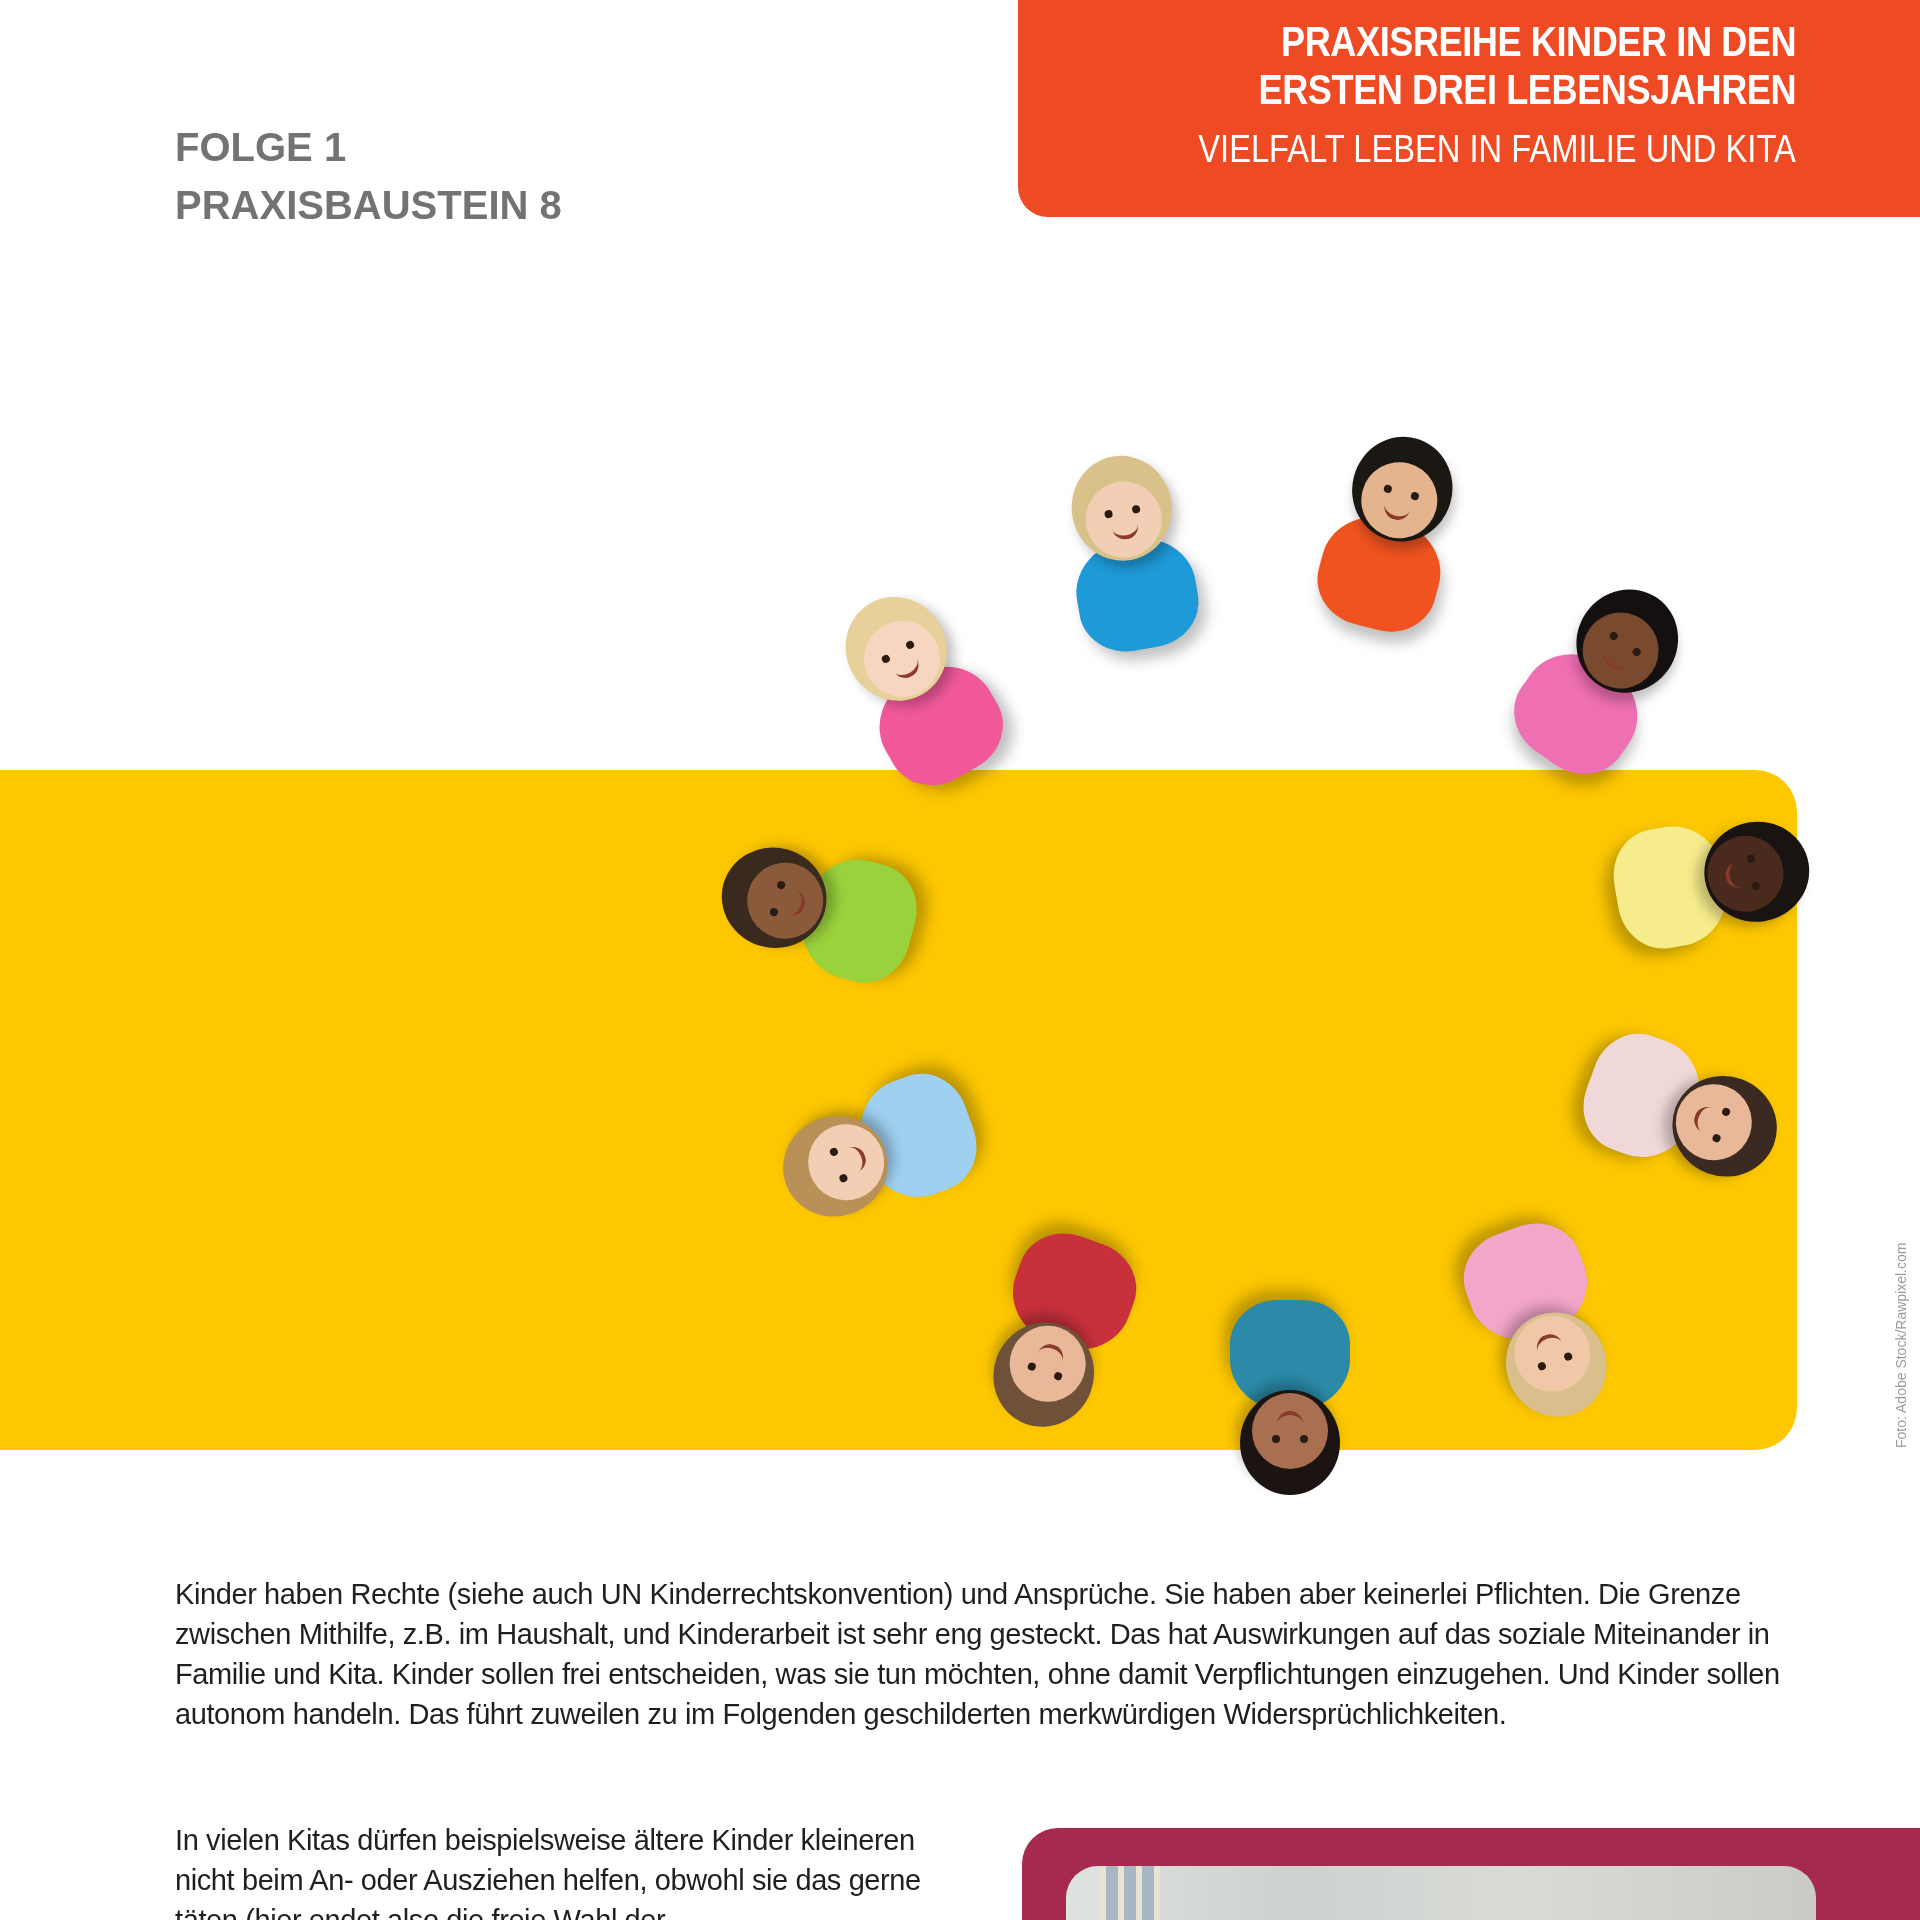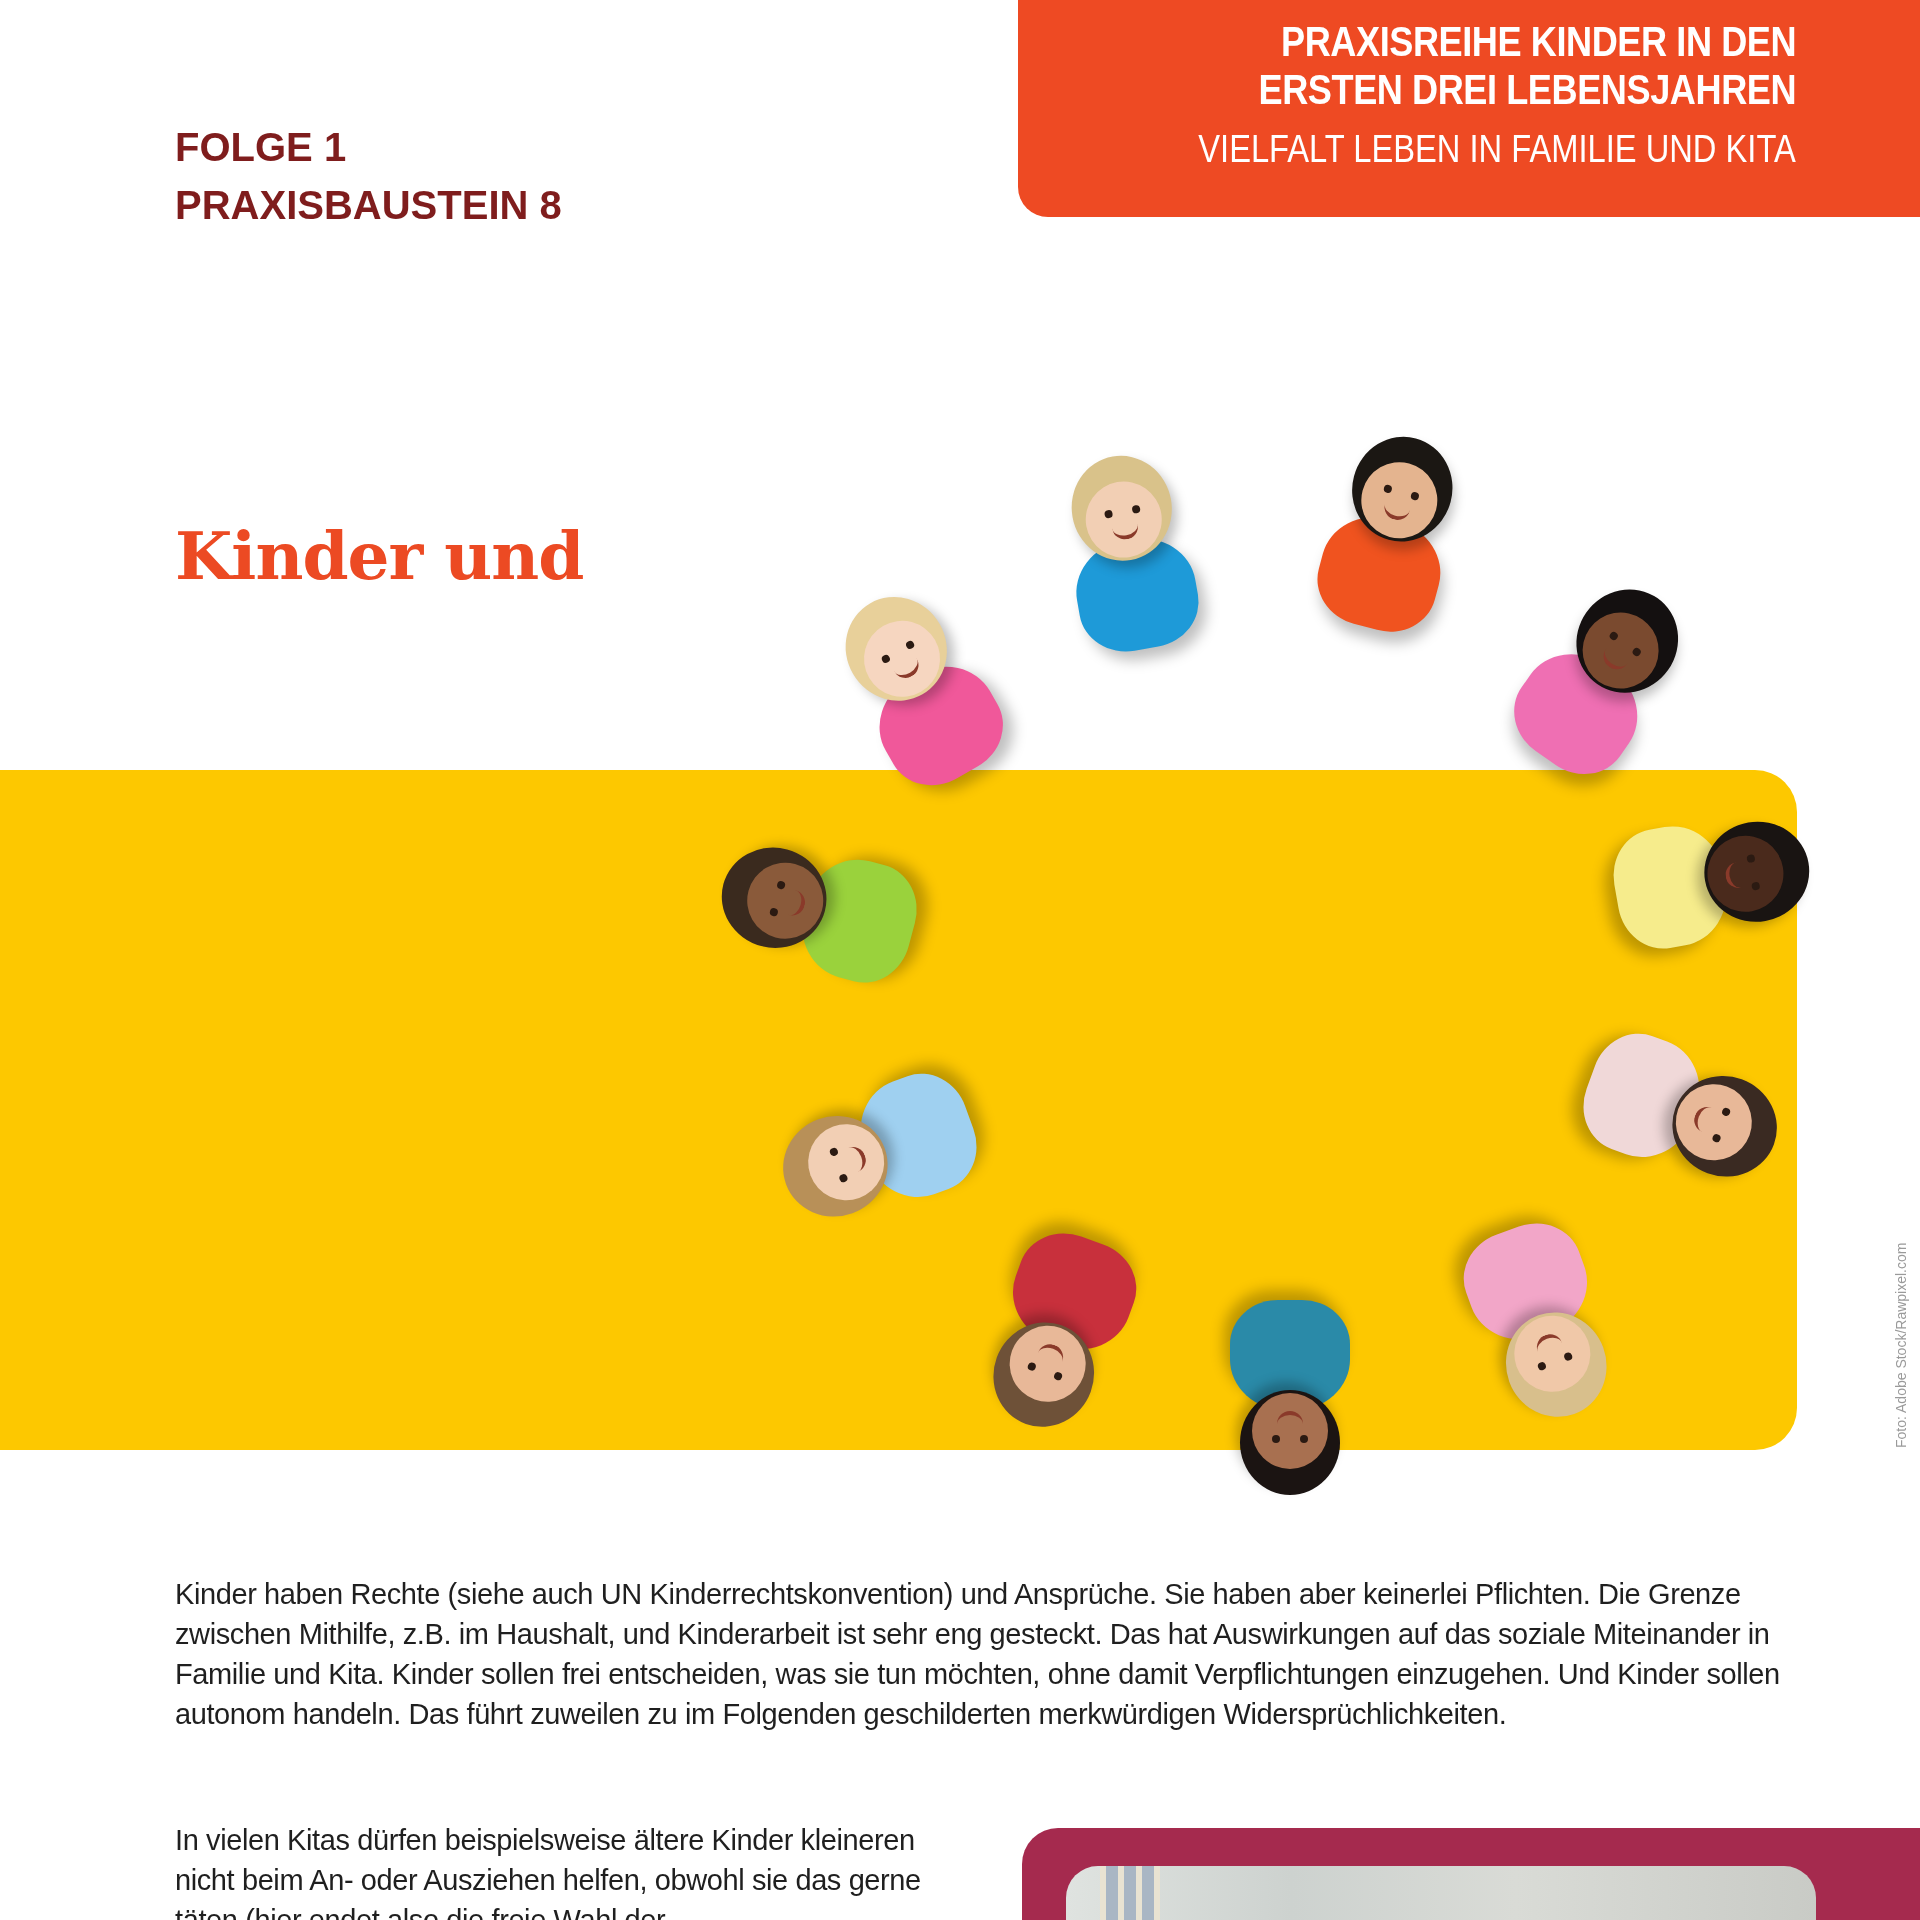--- a/index.html
+++ b/index.html
@@ -18,21 +18,21 @@
       letter-spacing: -0.5px; transform: scaleX(0.86); transform-origin: right top;
       white-space: nowrap;
     }
     .series-sub {
       position: absolute; right: 124px; top: 127px; text-align: right;
       color: #ffffff; font-size: 38px; line-height: 44px;
       transform: scaleX(0.86); transform-origin: right top; white-space: nowrap;
     }
     .folge {
       position: absolute; left: 175px; top: 118px;
-      color: #7f1d1d; font-weight: bold; font-size: 40px; line-height: 58px;
+      color: #737373; font-weight: bold; font-size: 40px; line-height: 58px;
     }
     .page-title {
       position: absolute; left: 175px; top: 510px;
       color: #ec4a23; font-family: "DejaVu Serif", serif; font-weight: bold;
       font-size: 66px; line-height: 92px; letter-spacing: -1px;
     }
     .yellow-panel {
       position: absolute; left: 0; top: 770px; width: 1797px; height: 680px;
       background: #fdc800; border-top-right-radius: 42px; border-bottom-right-radius: 42px;
     }
@@ -82,21 +82,20 @@
   </div>
   <div class="series-sub">VIELFALT LEBEN IN FAMILIE UND KITA</div>
 </div>
 
 <div class="folge">
   <div>FOLGE 1</div>
   <div>PRAXISBAUSTEIN 8</div>
 </div>
 
 <h1 class="page-title" style="margin:0;">
-  <div>Kinder und</div>
 </h1>
 
 <div class="yellow-panel"></div>
 
 <div class="kids-ring" id="kids-ring">
     <div class="kid" style="left: 1040px; top: 445px; width: 180px; height: 220px; transform: rotate(-10deg);">
       <div class="shirt" style="left: 30px; top: 95px; width: 120px; height: 110px; background: rgb(30, 154, 216);"></div>
       <div class="head" style="left: 40px; top: 10px; width: 100px; height: 105px; background: rgb(217, 194, 138);"></div>
       <div class="face" style="left: 52px; top: 36px; width: 76px; height: 76px; background: rgb(242, 207, 180);"></div>
       <div class="eye" style="left: 72px; top: 62px;"></div>

